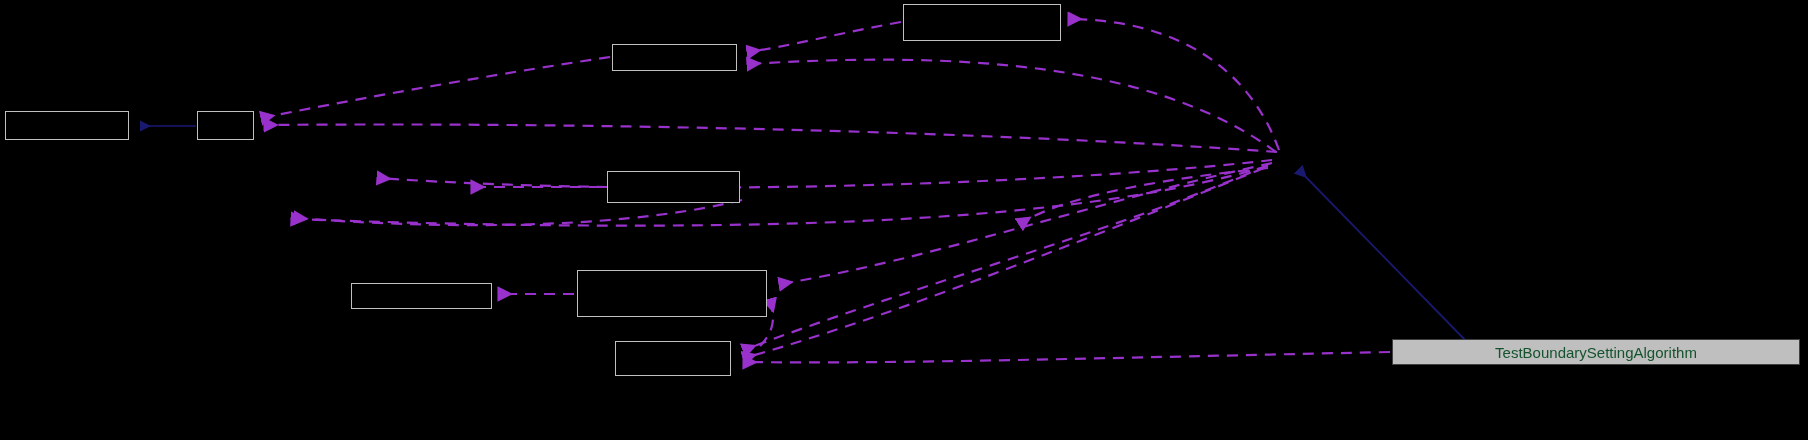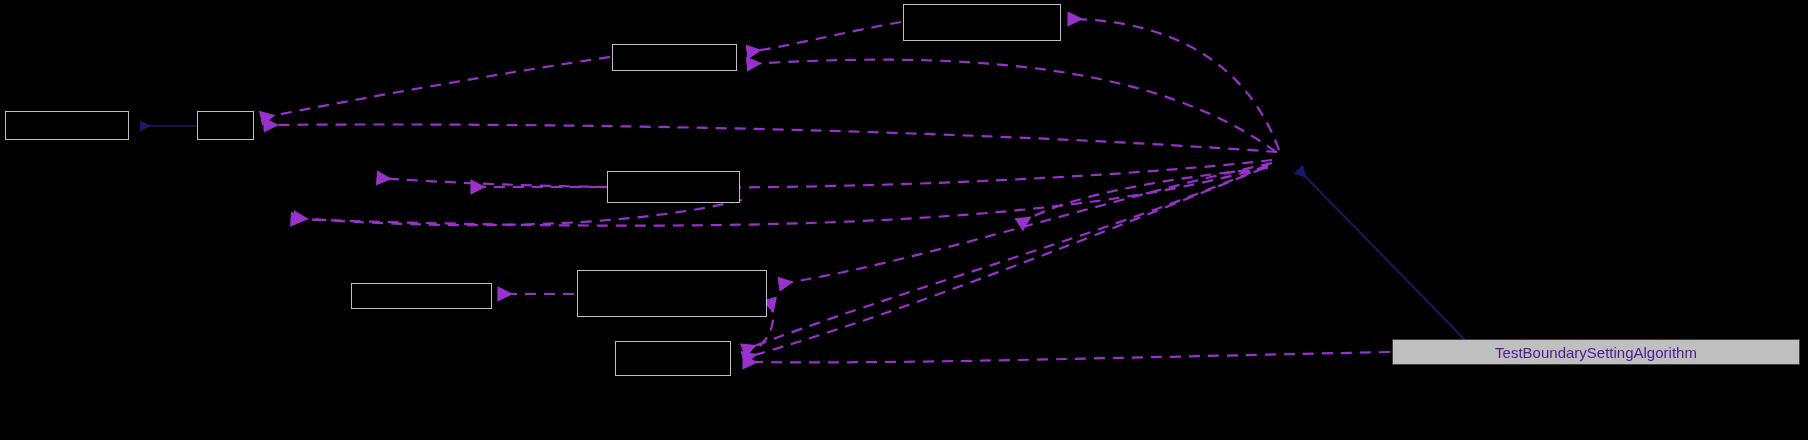--- a/index.html
+++ b/index.html
@@ -3,21 +3,21 @@
 <meta charset="utf-8">
 <title>TestBoundarySettingAlgorithm graph</title>
 <style>
   html,body{margin:0;padding:0;background:#000;}
   #stage{position:relative;width:1808px;height:440px;background:#000;
          font-family:"Liberation Sans", sans-serif;overflow:hidden;}
   #edges{position:absolute;left:0;top:0;width:1808px;height:440px;}
   .node{position:absolute;box-sizing:border-box;border:1px solid #c0c0c0;
         background:#000;display:flex;align-items:center;justify-content:center;}
   .node.filled{background:#bfbfbf;border:1px solid #404040;}
-  .node .lbl{font-size:15px;line-height:1;color:#4c1d95;white-space:nowrap;
+  .node .lbl{font-size:15px;line-height:1;color:#14532d;white-space:nowrap;
              letter-spacing:0;}
   .node.empty .lbl{color:transparent;}
 </style>
 </head>
 <body>
 
 <div id="stage">
 
   <svg id="edges" viewBox="0 0 1808 440" xmlns="http://www.w3.org/2000/svg">
 

